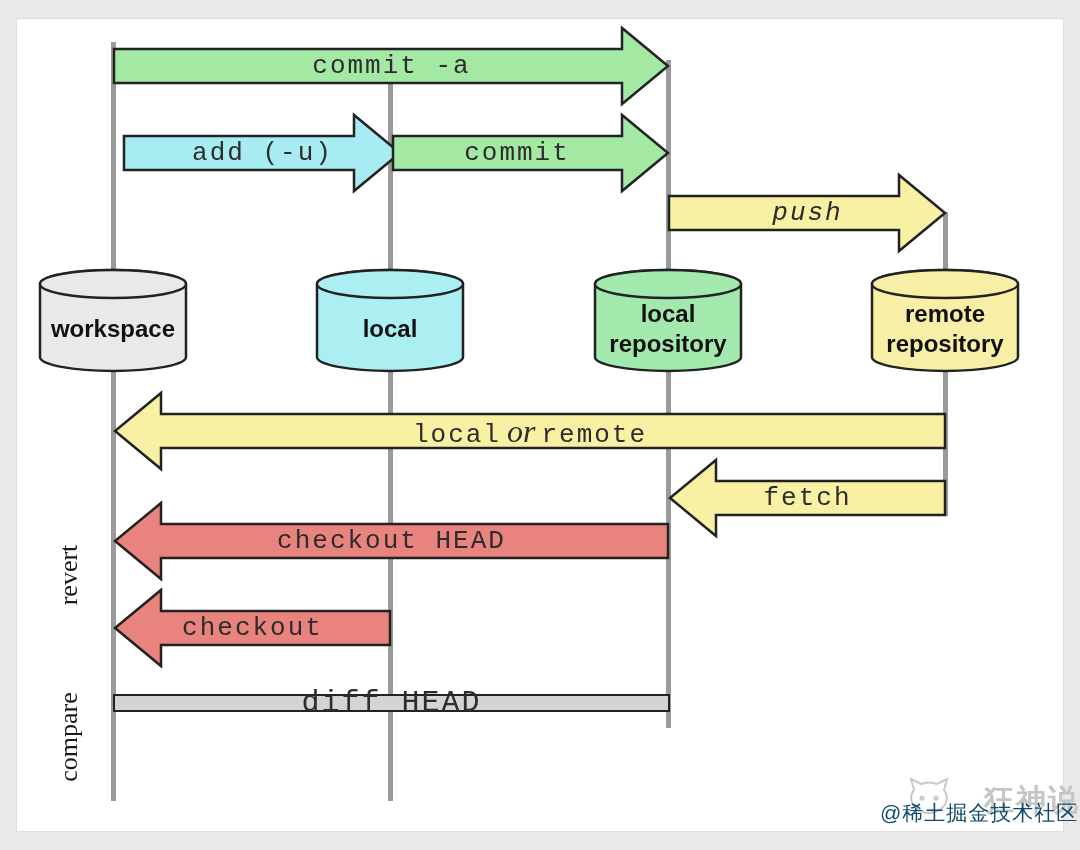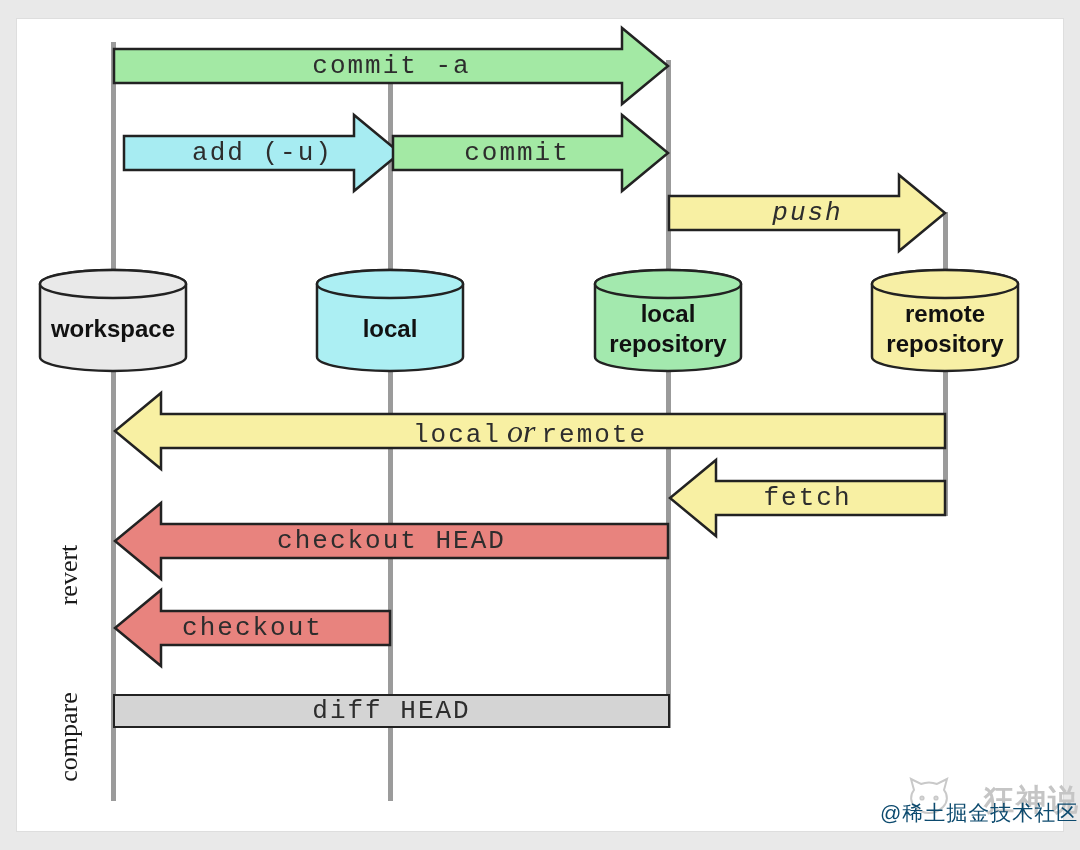--- a/index.html
+++ b/index.html
@@ -29,25 +29,25 @@
     font-family:"Liberation Mono","DejaVu Sans Mono",monospace;
     font-size:26px;letter-spacing:2px;color:#2d2d2d;white-space:nowrap;
   }
   .lbl .or{
     font-family:"Liberation Serif","DejaVu Serif",serif;
     font-style:italic;font-size:32px;letter-spacing:0;margin:0 6px;
   }
 
   
   .bar{
-    position:absolute;height:34px;background:#d4d4d4;border:2.5px solid #222222;
+    position:absolute;height:18px;background:#d4d4d4;border:2.5px solid #222222;
     box-sizing:border-box;z-index:2;
     display:flex;align-items:center;justify-content:center;
     font-family:"Liberation Mono","DejaVu Sans Mono",monospace;
-    font-size:26px;letter-spacing:2px;color:#2d2d2d;
+    font-size:30px;letter-spacing:2px;color:#2d2d2d;
   }
 
   
   .cyl{position:absolute;width:150px;height:105px;z-index:3;}
   .cyl svg{position:absolute;left:0;top:0;overflow:visible;}
   .cyl path,.cyl ellipse{stroke:#222222;stroke-width:2.5;}
   .cyl-label{
     position:absolute;left:0;top:24px;width:150px;height:74px;
     display:flex;flex-direction:column;align-items:center;justify-content:center;
     font-weight:bold;font-size:24px;line-height:1.25;color:#111111;

